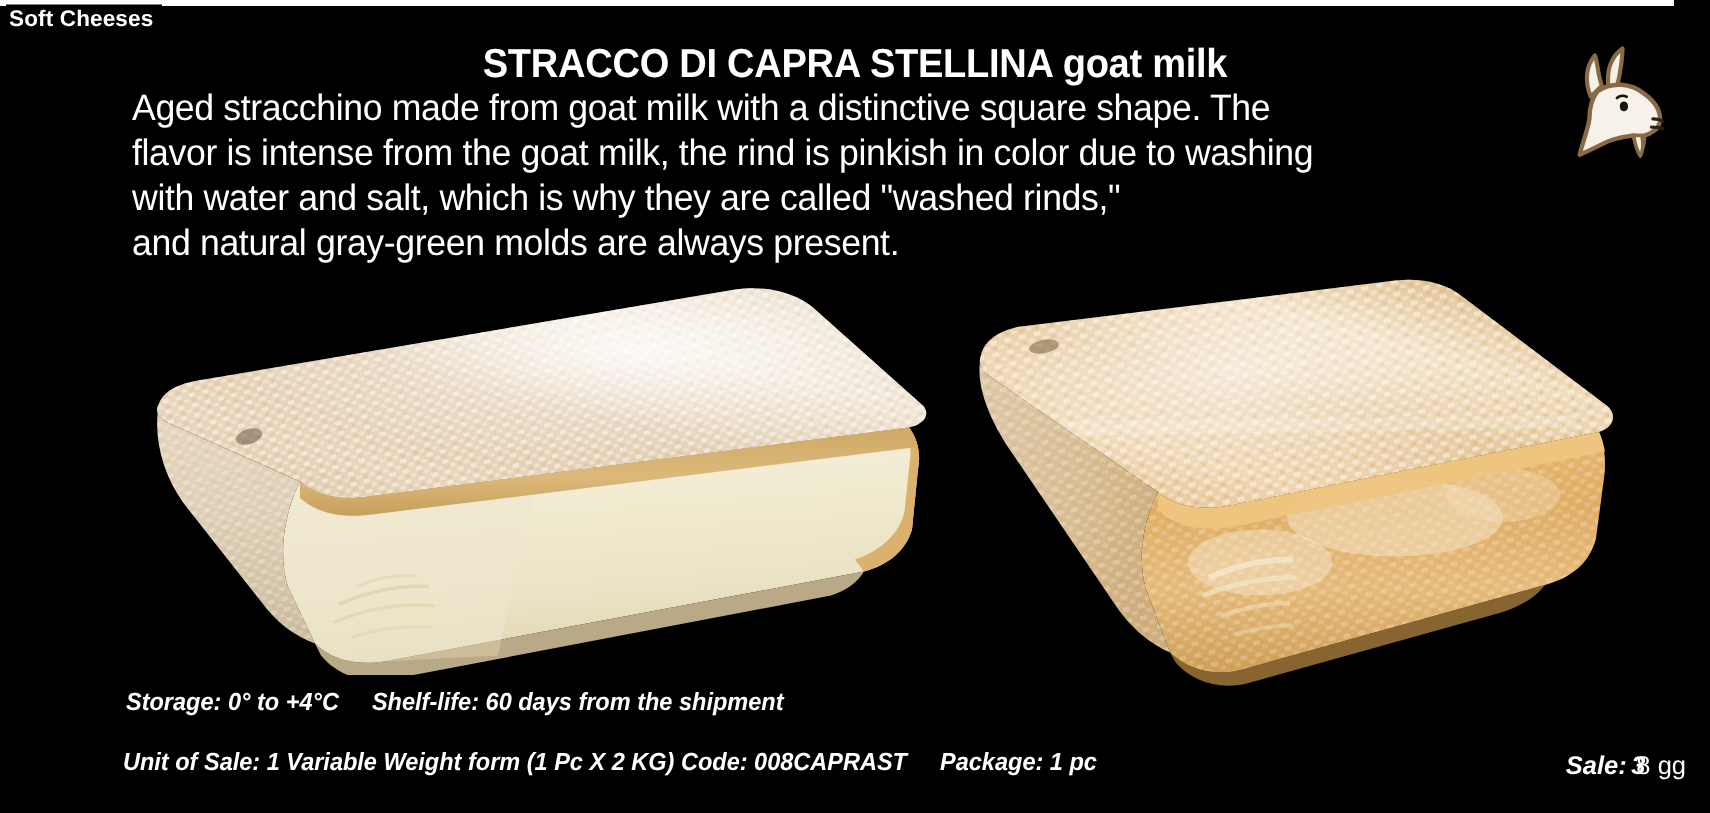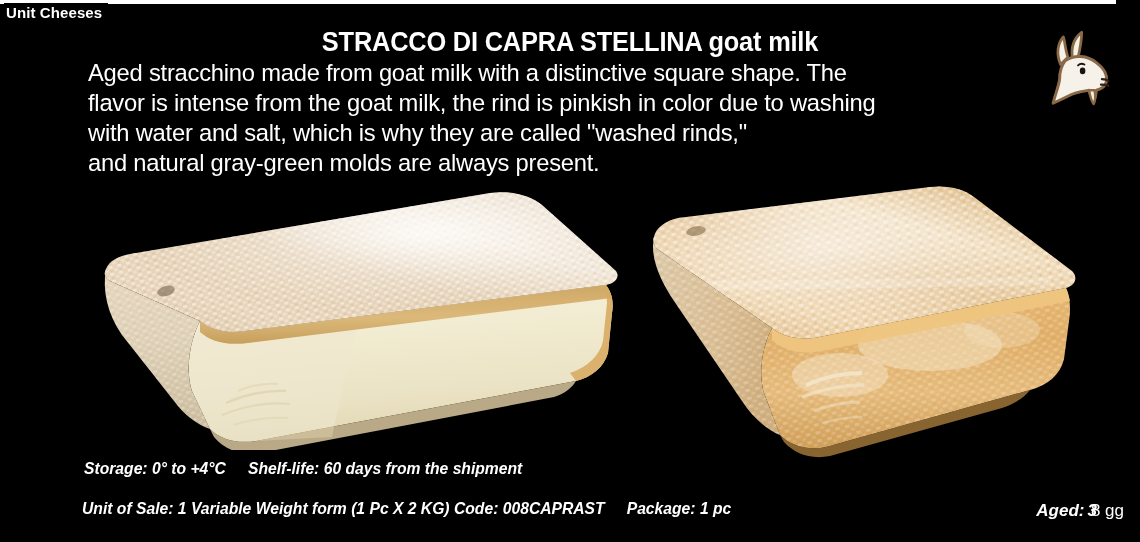--- a/index.html
+++ b/index.html
@@ -85,21 +85,21 @@
   .aging .unit{font-style:normal;font-weight:normal;margin-left:-6px;}
   .sp{display:inline-block;width:14px;}
 </style>
 </head>
 <body>
 
 <div class="page">
 
   <div class="top-rule"></div>
 
-  <div class="category-banner">Unit Cheeses</div>
+  <div class="category-banner">Soft Cheeses</div>
 
   <div class="product-title">STRACCO DI CAPRA STELLINA goat milk</div>
 
   <div class="description">
     <div class="line">Aged stracchino made from goat milk with a distinctive square shape. The</div>
     <div class="line">flavor is intense from the goat milk, the rind is pinkish in color due to washing</div>
     <div class="line">with water and salt, which is why they are called "washed rinds,"</div>
     <div class="line">and natural gray-green molds are always present.</div>
   </div>
 
@@ -314,16 +314,16 @@
     <span>Unit of Sale:</span>
     <span>1 Variable Weight form (1 Pc X 2 KG)</span>
     <span>Code:</span>
     <span>008CAPRAST</span>
     <span class="sp"></span>
     <span>Package:</span>
     <span>1 pc</span>
   </div>
 
   <div class="aging">
-    <span class="lbl">Aged:</span><span class="val">3</span><span class="unit">8 gg</span>
+    <span class="lbl">Sale:</span><span class="val">3</span><span class="unit">8 gg</span>
   </div>
 
 </div>
 
 </body></html>

